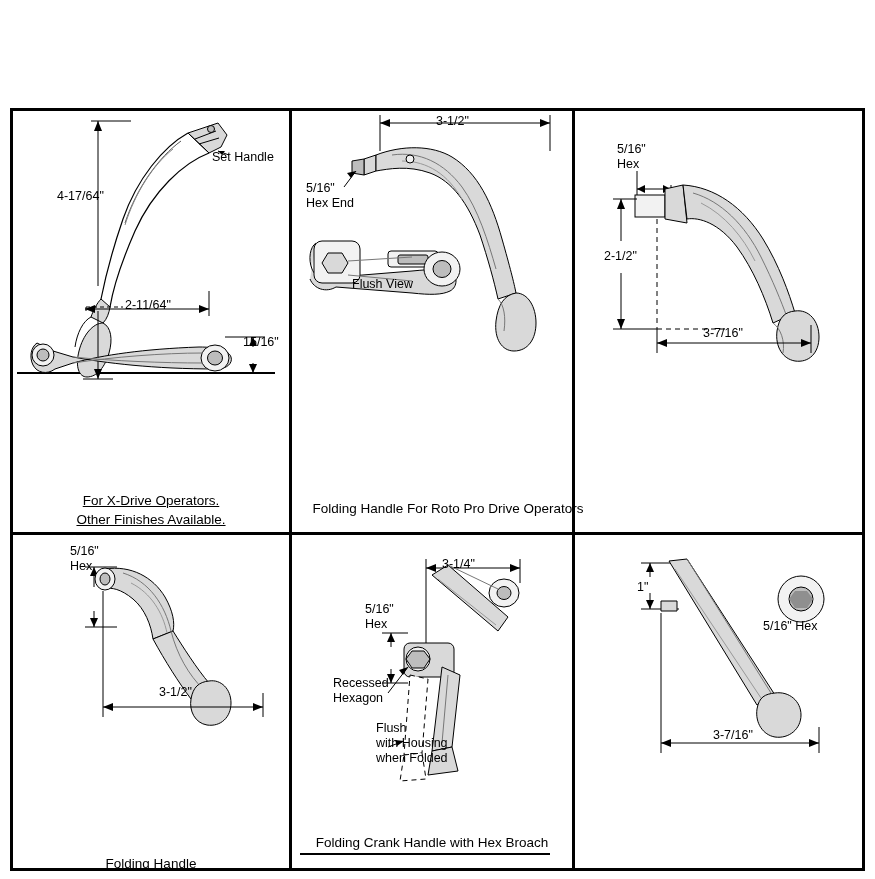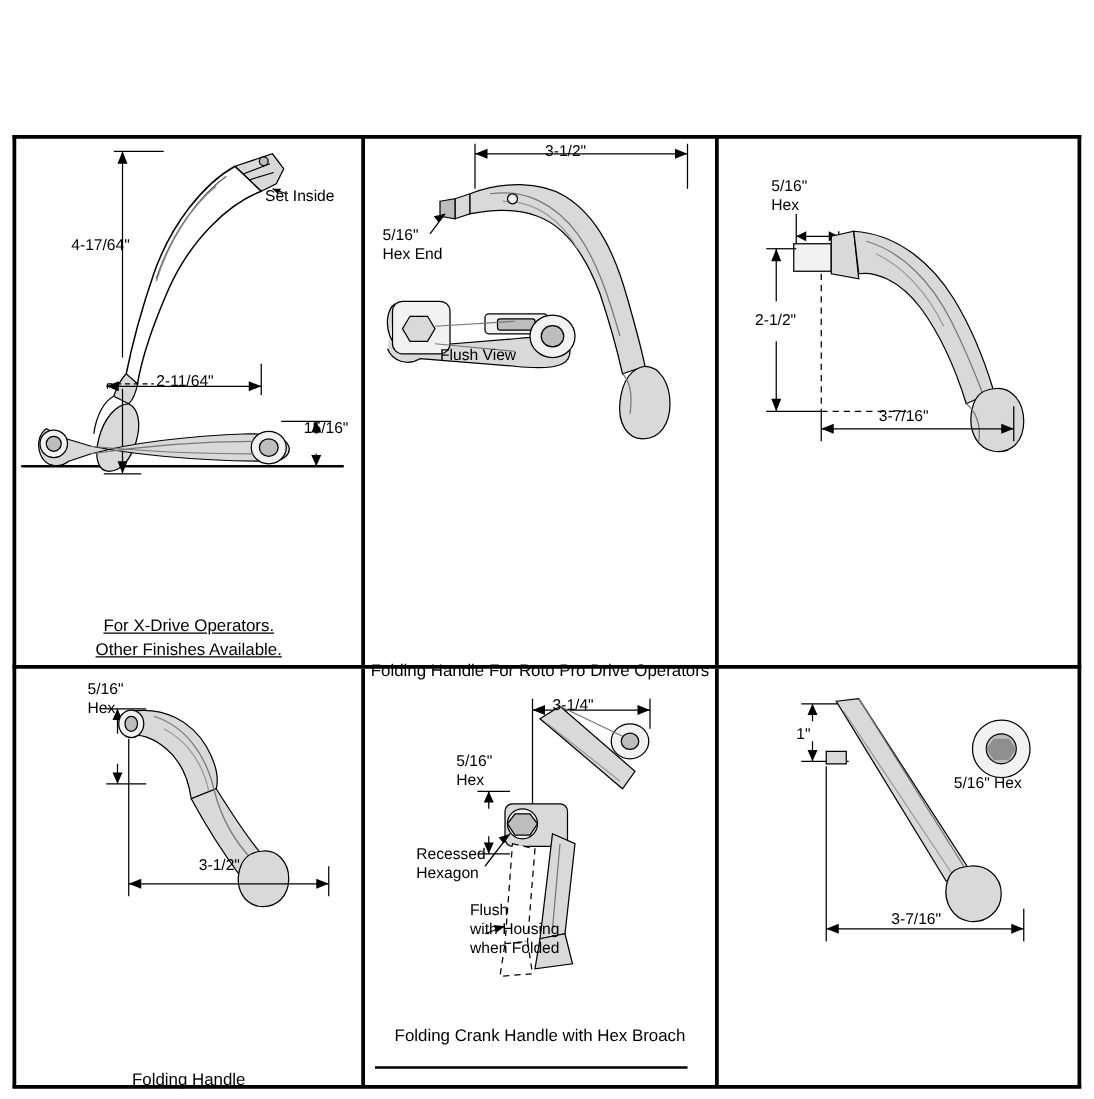--- a/index.html
+++ b/index.html
@@ -192,21 +192,21 @@
 
         <line x1="240" y1="226" x2="240" y2="236"></line>
         <line x1="240" y1="252" x2="240" y2="262"></line>
         <path d="M240 226 l -4 9 l 8 0 z" fill="#000" stroke="none"></path>
         <path d="M240 262 l -4 -9 l 8 0 z" fill="#000" stroke="none"></path>
         <line x1="212" y1="226" x2="252" y2="226"></line>
         <line x1="212" y1="262" x2="252" y2="262"></line>
       </g>
     </svg>
 
-    <div class="dimlabel" style="left:199px; top:39px;">Set Inside</div>
+    <div class="dimlabel" style="left:199px; top:39px;">Set Handle</div>
     <div class="dimlabel" style="left:44px; top:78px;">4-17/64"</div>
     <div class="dimlabel" style="left:112px; top:187px;">2-11/64"</div>
     <div class="dimlabel" style="left:230px; top:224px;">15/16"</div>
 
     <div class="caption" style="top:380px;text-decoration:underline;">For X-Drive Operators.
 Other Finishes Available.</div>
   </div>
 
   <div class="cell" style="left:292px; top:111px; width:280px; height:421px;">
     <svg width="280" height="421" viewBox="0 0 280 421">
@@ -248,21 +248,21 @@
         <path d="M56 150 L 120 146" stroke="#777"></path>
         <path d="M56 164 L 120 170" stroke="#777"></path>
       </g>
     </svg>
 
     <div class="dimlabel" style="left:144px; top:3px;">3-1/2"</div>
     <div class="dimlabel" style="left:14px; top:70px;">5/16"
 Hex End</div>
     <div class="dimlabel" style="left:60px; top:166px;">Flush View</div>
 
-    <div class="caption" style="top:416px;">Folding Handle For Roto Pro Drive Operators</div>
+    <div class="caption" style="top:388px;padding-left:16px;">Folding Handle For Roto Pro Drive Operators</div>
   </div>
 
   <div class="cell" style="left:575px; top:111px; width:287px; height:421px;">
     <svg width="287" height="421" viewBox="0 0 287 421">
       <g stroke="#000" fill="none" stroke-width="1">
 
         <line x1="62" y1="78" x2="96" y2="78"></line>
         <path d="M62 78 l 8 -4 l 0 8 z" fill="#000" stroke="none"></path>
         <path d="M96 78 l -8 -4 l 0 8 z" fill="#000" stroke="none"></path>
         <line x1="62" y1="60" x2="62" y2="86"></line>
@@ -383,21 +383,21 @@
 
     <div class="dimlabel" style="left:150px; top:22px;">3-1/4"</div>
     <div class="dimlabel" style="left:73px; top:67px;">5/16"
 Hex</div>
     <div class="dimlabel" style="left:41px; top:141px;">Recessed
 Hexagon</div>
     <div class="dimlabel" style="left:36px; top:186px;margin-left:48px;">Flush
 with Housing
 when Folded</div>
 
-    <div class="caption" style="top:284px;">Folding Crank Handle with Hex Broach</div>
+    <div class="caption" style="top:298px;">Folding Crank Handle with Hex Broach</div>
     <div class="rule" style="left:8px; top:318px; width:250px; height:2px;"></div>
   </div>
 
   <div class="cell" style="left:575px; top:535px; width:287px; height:333px;">
     <svg width="287" height="333" viewBox="0 0 287 333">
       <g stroke="#000" fill="none" stroke-width="1">
 
         <line x1="75" y1="28" x2="75" y2="42"></line>
         <line x1="75" y1="58" x2="75" y2="74"></line>
         <path d="M75 28 l -4 9 l 8 0 z" fill="#000" stroke="none"></path>

